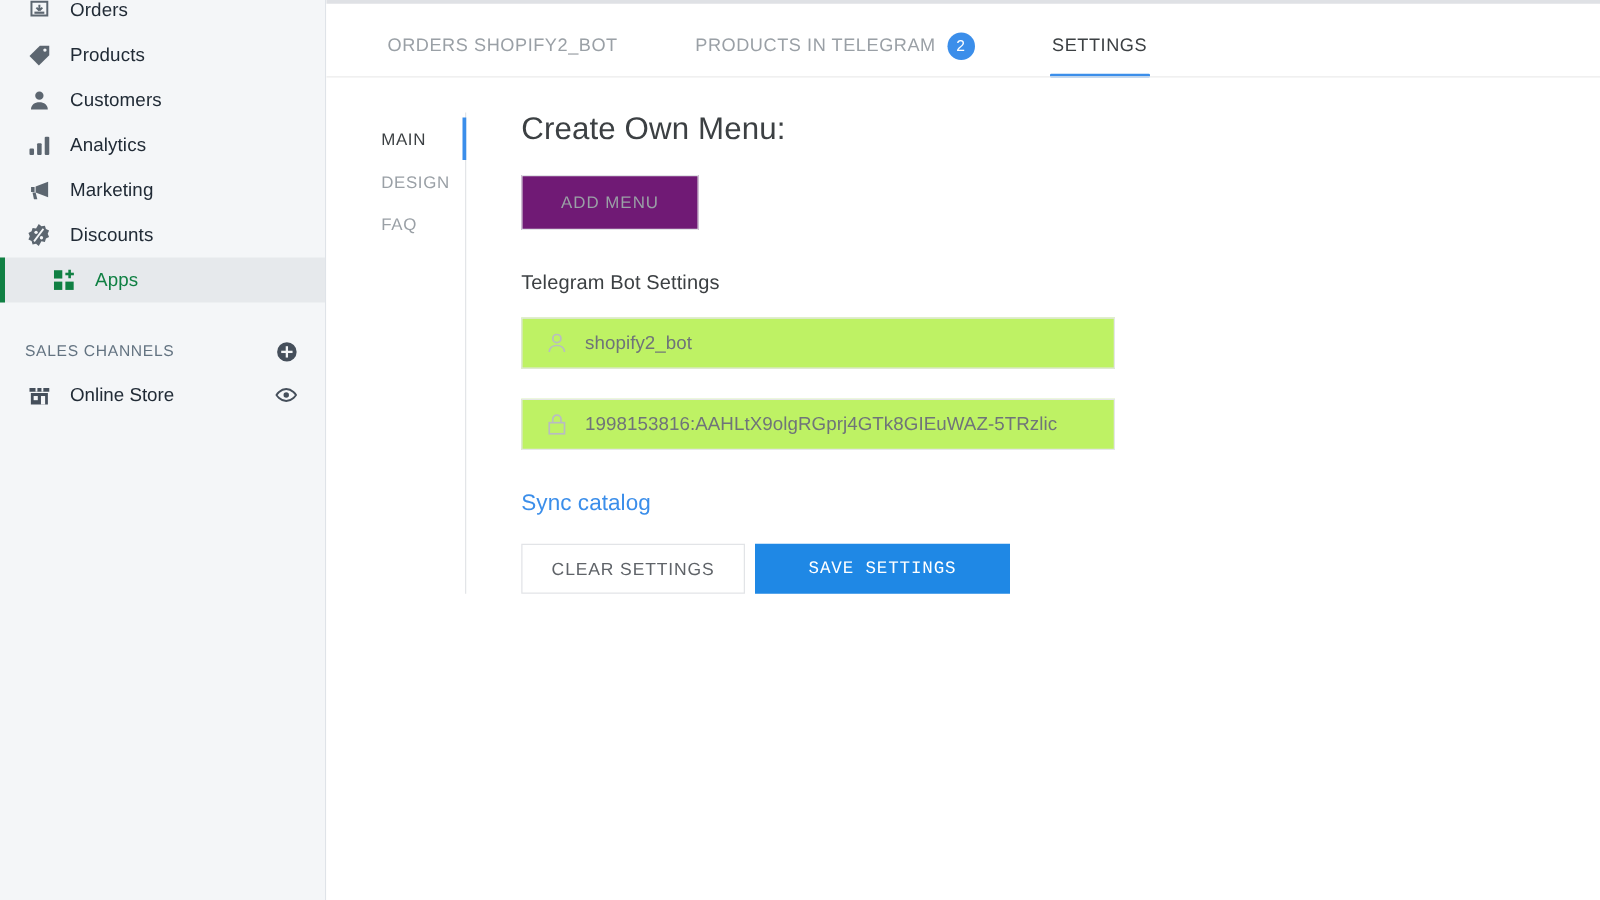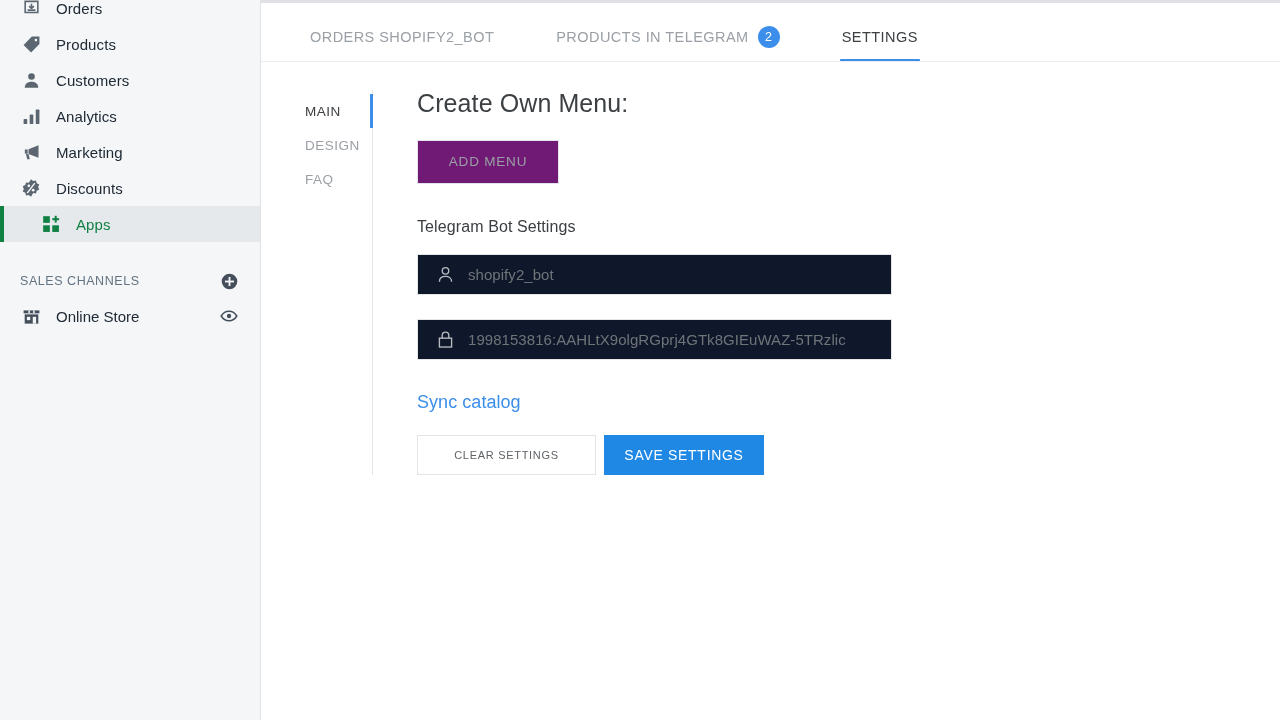--- a/index.html
+++ b/index.html
@@ -196,21 +196,21 @@
     font-size: 16px;
     color: #3c4043;
     font-weight: 400;
     margin-top: 34px;
     margin-bottom: 18px;
     letter-spacing: 0.1px;
   }
   .field {
     width: 475px; height: 41px;
     border: 1px solid #e4e6e8;
-    background: #0f172a;
+    background: #bef264;
     display: flex; align-items: center;
     padding: 0 14px 0 16px;
     margin-bottom: 24px;
   }
   .field-icon {
     flex: 0 0 22px;
     width: 22px; height: 22px;
     display: flex; align-items: center; justify-content: center;
     color: #b8bcc2;
     margin-right: 12px;
@@ -230,33 +230,33 @@
     margin-top: 8px;
     margin-bottom: 22px;
     letter-spacing: 0.05px;
   }
   .action-row { display: flex; }
   .btn-clear {
     width: 179px; height: 40px;
     border: 1px solid #e2e4e7;
     background: #fff;
     color: #5f6368;
-    font-size: 11px;
+    font-size: 14px;
     letter-spacing: 0.7px;
     font-family: "Liberation Sans", sans-serif;
     cursor: pointer;
   }
   .btn-save {
-    width: 160px; height: 40px;
+    width: 204px; height: 40px;
     border: none;
     background: #1f88e5;
     color: #ffffff;
     font-size: 14px;
     letter-spacing: 0.7px;
-    font-family: Liberation Sans, sans-serif;
+    font-family: Liberation Mono, monospace;
     cursor: pointer;
     margin-left: 8px;
   }
 </style>
 </head>
 <body>
 
 <div class="app">
 
   <aside class="sidebar">

